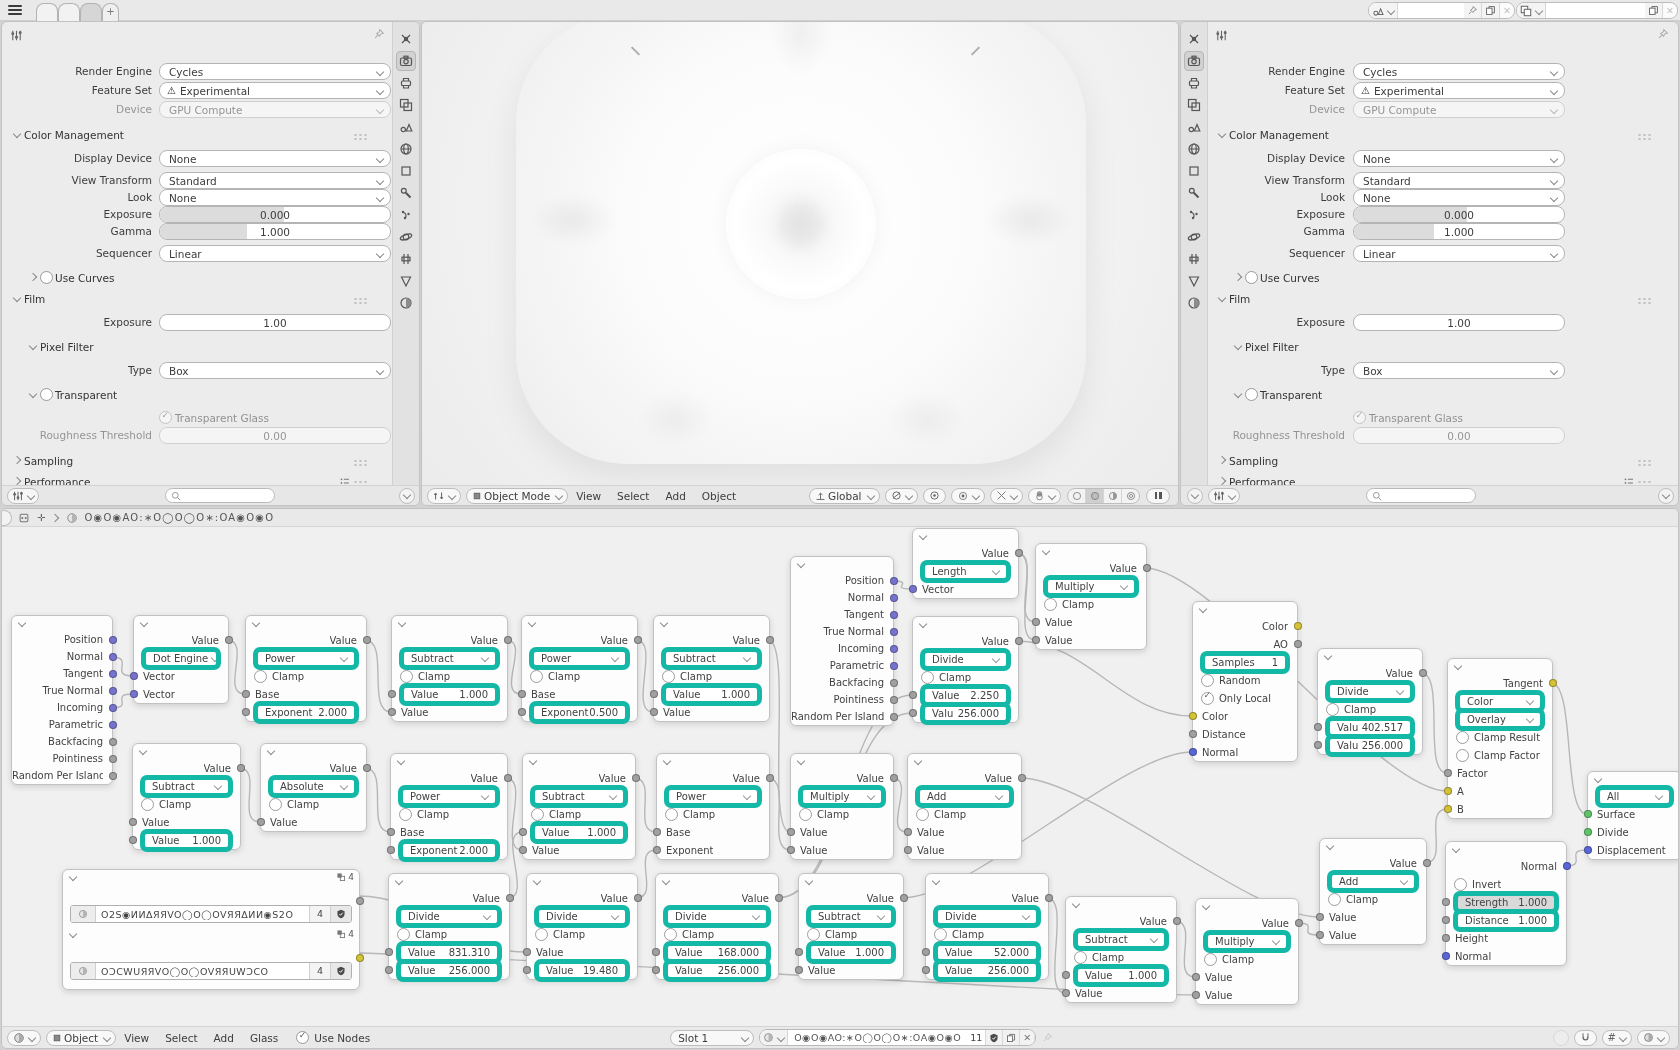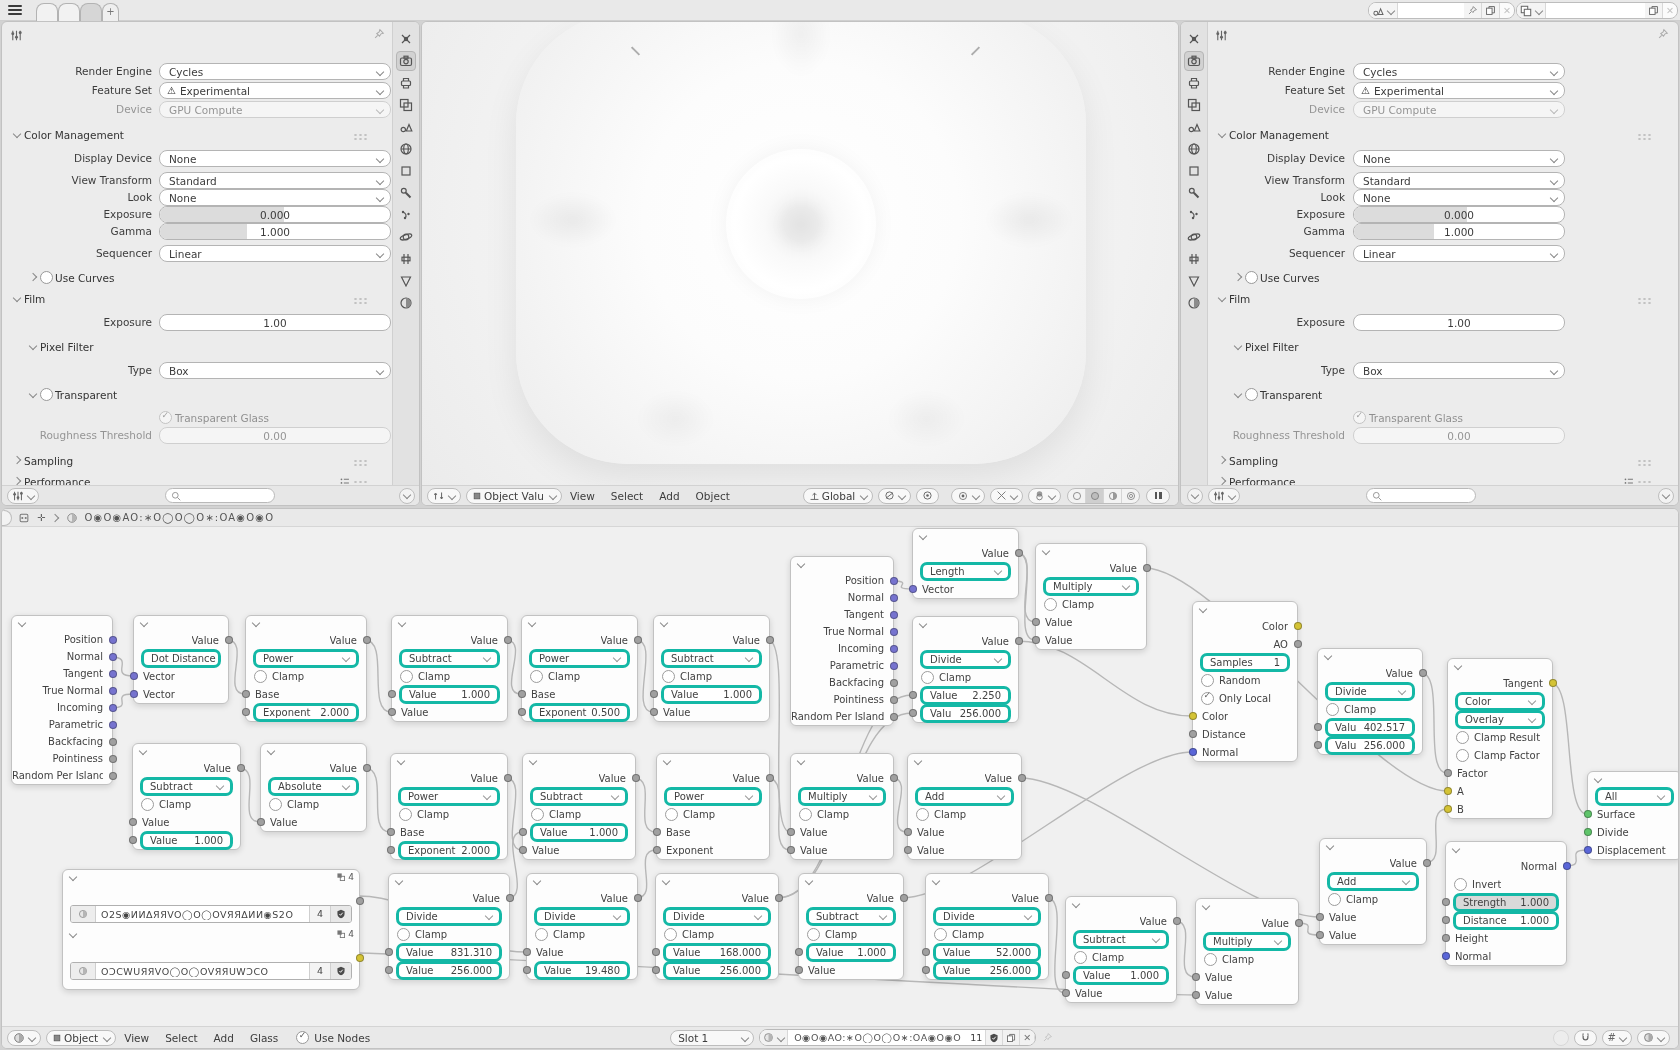--- a/index.html
+++ b/index.html
@@ -97,21 +97,21 @@
   .nchev{position:absolute;left:7px;top:4px;width:5px;height:5px;border-right:1.2px solid #8a8a8a;border-bottom:1.2px solid #8a8a8a;transform:rotate(45deg);}
   .nusers{position:absolute;right:5px;top:2px;display:flex;align-items:center;font-size:9px;color:#555;gap:2px;}
   .nrow{position:relative;display:flex;align-items:center;}
   .nrow .nlbl{white-space:nowrap;overflow:hidden;}
   .nrow.r-out{justify-content:flex-end;}
   .nrow.r-out .nlbl{margin-right:9px;}
   .nrow.r-in .nlbl{margin-left:9px;}
   .ndot{position:absolute;width:8px;height:8px;border-radius:50%;border:1px solid rgba(30,30,30,.35);box-sizing:border-box;top:50%;margin-top:-4px;}
   .ndot.dr{right:-4.5px;} .ndot.dl{left:-4.5px;}
   .c-v{background:#7673cf}.c-g{background:#a0a0a0}.c-y{background:#d4c335}.c-s{background:#5fc46a}.c-b{background:#5a66d8}
-  .npill{flex:1;height:13px;border:3px solid #14b8a6;border-radius:7px;background:#fff;display:flex;align-items:center;margin:0 7px;padding:0 7px;overflow:hidden;white-space:nowrap;}
+  .npill{flex:1;height:13px;border:5px solid #14b8a6;border-radius:7px;background:#fff;display:flex;align-items:center;margin:0 7px;padding:0 7px;overflow:hidden;white-space:nowrap;}
   .npill.hl{background:#d9d9d9;}
   .npill .fl{flex:1;}
   .npill .fv{text-align:right;}
   .npill .pchev2{width:5px;height:5px;border-right:1.1px solid #999;border-bottom:1.1px solid #999;transform:rotate(45deg);margin-left:4px;flex:none;}
   .nchk{width:11px;height:11px;border:1px solid #9c9c9c;border-radius:50%;background:#fff;margin-left:8px;margin-right:5px;position:relative;flex:none;}
   .nchk.on::after{content:"✓";position:absolute;left:1.5px;top:-2.5px;font-size:9px;color:#666;}
   .idrow{position:absolute;left:7px;right:7px;height:16px;border:1px solid #b0b0b0;border-radius:3px;background:#fff;display:flex;align-items:center;overflow:hidden;font-size:9.5px;color:#444;}
   .idrow .br{width:24px;height:100%;background:#ededed;border-right:1px solid #cfcfcf;display:flex;align-items:center;justify-content:center;gap:1px;flex:none;}
   .idrow .nm{flex:1;padding:0 5px;letter-spacing:.5px;white-space:nowrap;overflow:hidden;}
   .idrow .cnt{width:20px;text-align:center;border-left:1px solid #cfcfcf;background:#f4f4f4;height:100%;line-height:16px;flex:none;}
@@ -448,21 +448,21 @@
         <span class="hpill">
             <svg class="ic" width="12" height="12" viewBox="0 0 14 14">
               <path d="M3 11 L3 4 M3 4 L1.5 5.5 M3 4 L4.5 5.5 M10 3 L10 10 M10 10 L8.5 8.5 M10 10 L11.5 8.5" stroke="#666" stroke-width="1.2" fill="none"></path>
             </svg>
             <span class="chev"></span>
           </span>
         <span class="hpill">
             <svg class="ic" width="10" height="10" viewBox="0 0 14 14">
               <rect x="3" y="3" width="8" height="8" fill="#888" stroke="#555" stroke-width="1"></rect>
             </svg>
-            <span class="lab">Object Valu</span>
+            <span class="lab">Object Mode</span>
             <span class="chev"></span>
           </span>
         <span id="vp-menus" style="display:flex;">
             <span class="menuitem">View</span>
             <span class="menuitem">Select</span>
             <span class="menuitem">Add</span>
             <span class="menuitem">Object</span>
           </span>
         <span style="width:60px;"></span>
         <span class="hpill">
@@ -890,21 +890,21 @@
         <div class="node" style="left: 131px; top: 88px; width: 94px;">
           <div class="nhead">
             <span class="nchev"></span>
           </div>
           <div class="nrow r-out" style="height: 18px;">
             <span class="nlbl">Value</span>
             <span class="ndot dr c-g"></span>
           </div>
           <div class="nrow" style="height: 18px;">
             <span class="npill">
-              <span class="fl">Dot Distance</span>
+              <span class="fl">Dot Engine</span>
               <span class="pchev2"></span>
             </span>
           </div>
           <div class="nrow r-in" style="height: 18px;">
             <span class="ndot dl c-v"></span>
             <span class="nlbl">Vector</span>
           </div>
           <div class="nrow r-in" style="height: 18px;">
             <span class="ndot dl c-v"></span>
             <span class="nlbl">Vector</span>

